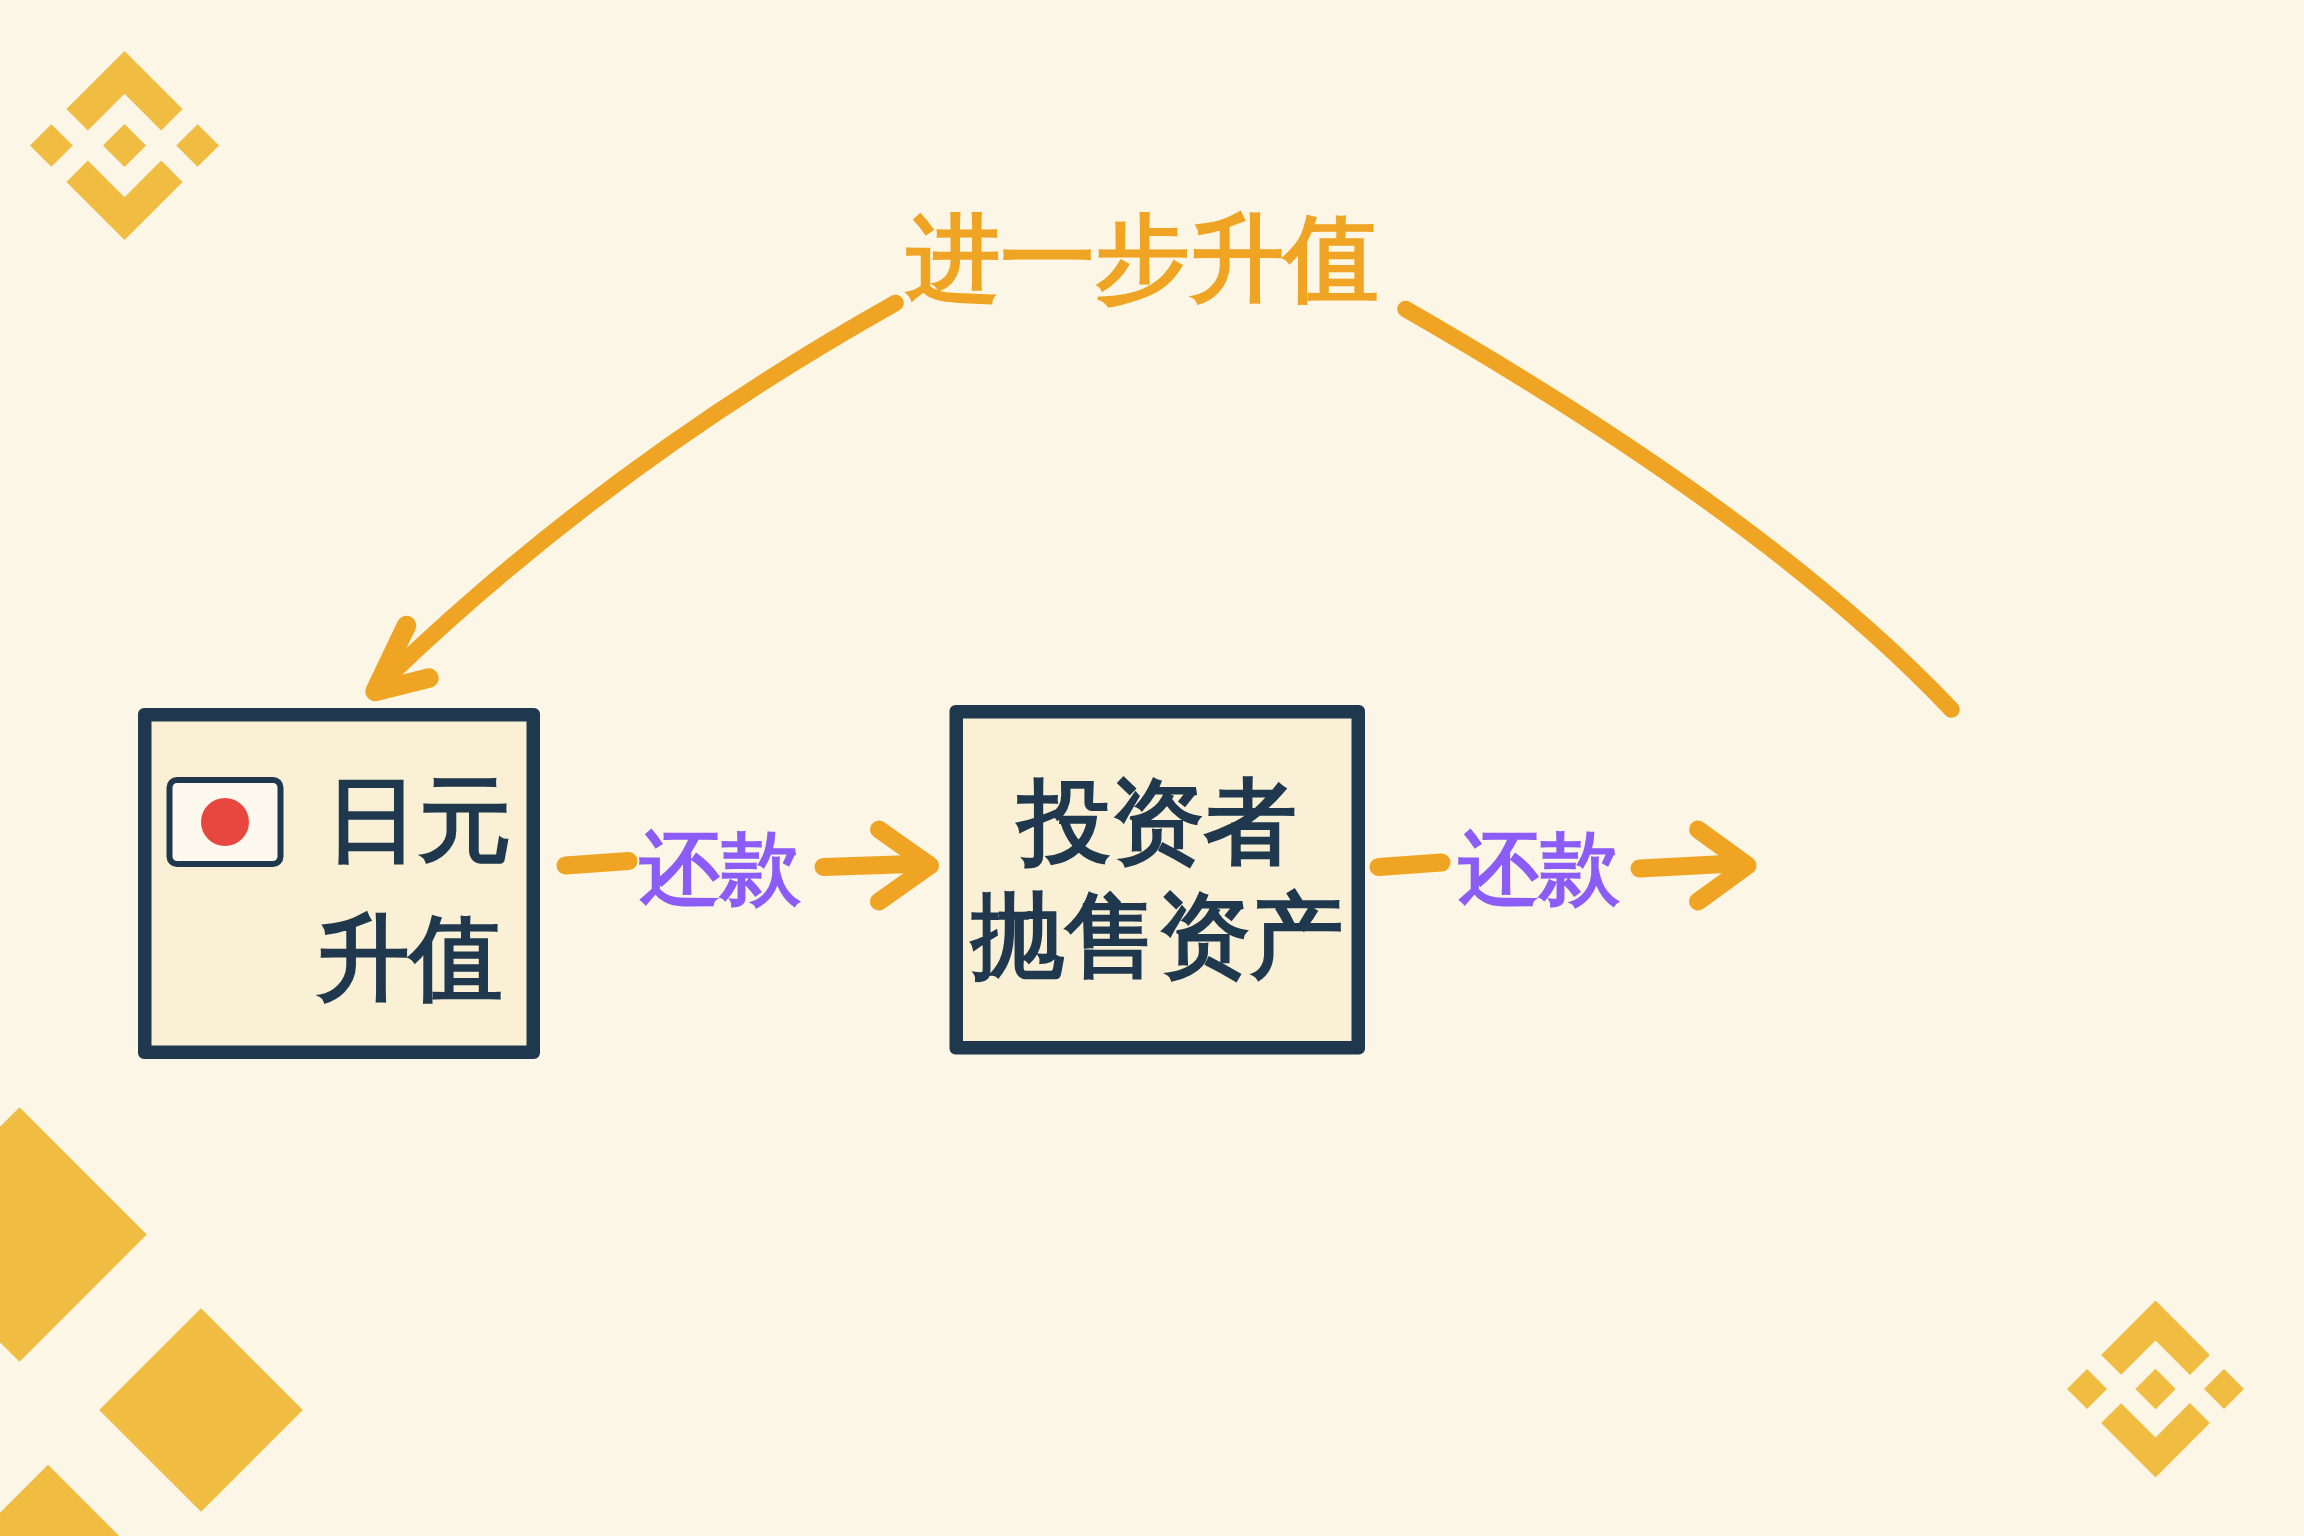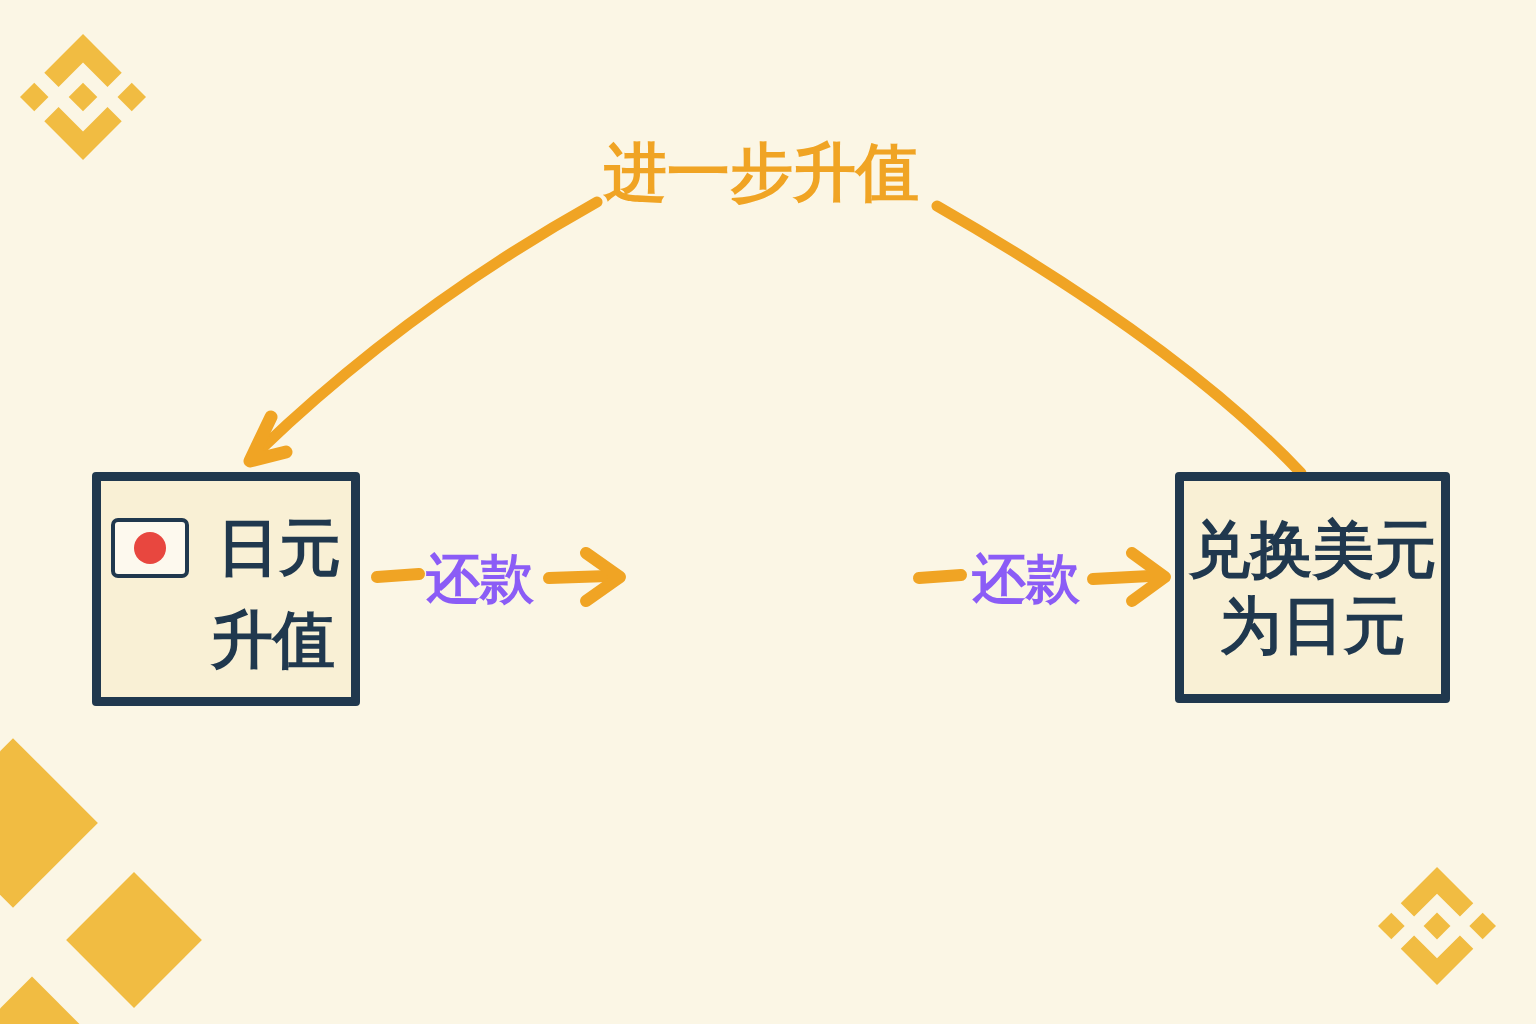--- a/index.html
+++ b/index.html
@@ -153,19 +153,19 @@
       <div class="row1">
         <span class="flag">
             <span class="sun"></span>
           </span>
         <span class="line">日元</span>
       </div>
       <div class="row2 line">升值</div>
     </div>
   </div>
 
+  <div class="node n2">
+    <div class="line">投资者</div>
+    <div class="line">抛售资产</div>
+  </div>
 
-  <div class="node n3">
-    <div class="line">兑换美元</div>
-    <div class="line">为日元</div>
-  </div>
 
 </div>
 
 </body></html>

